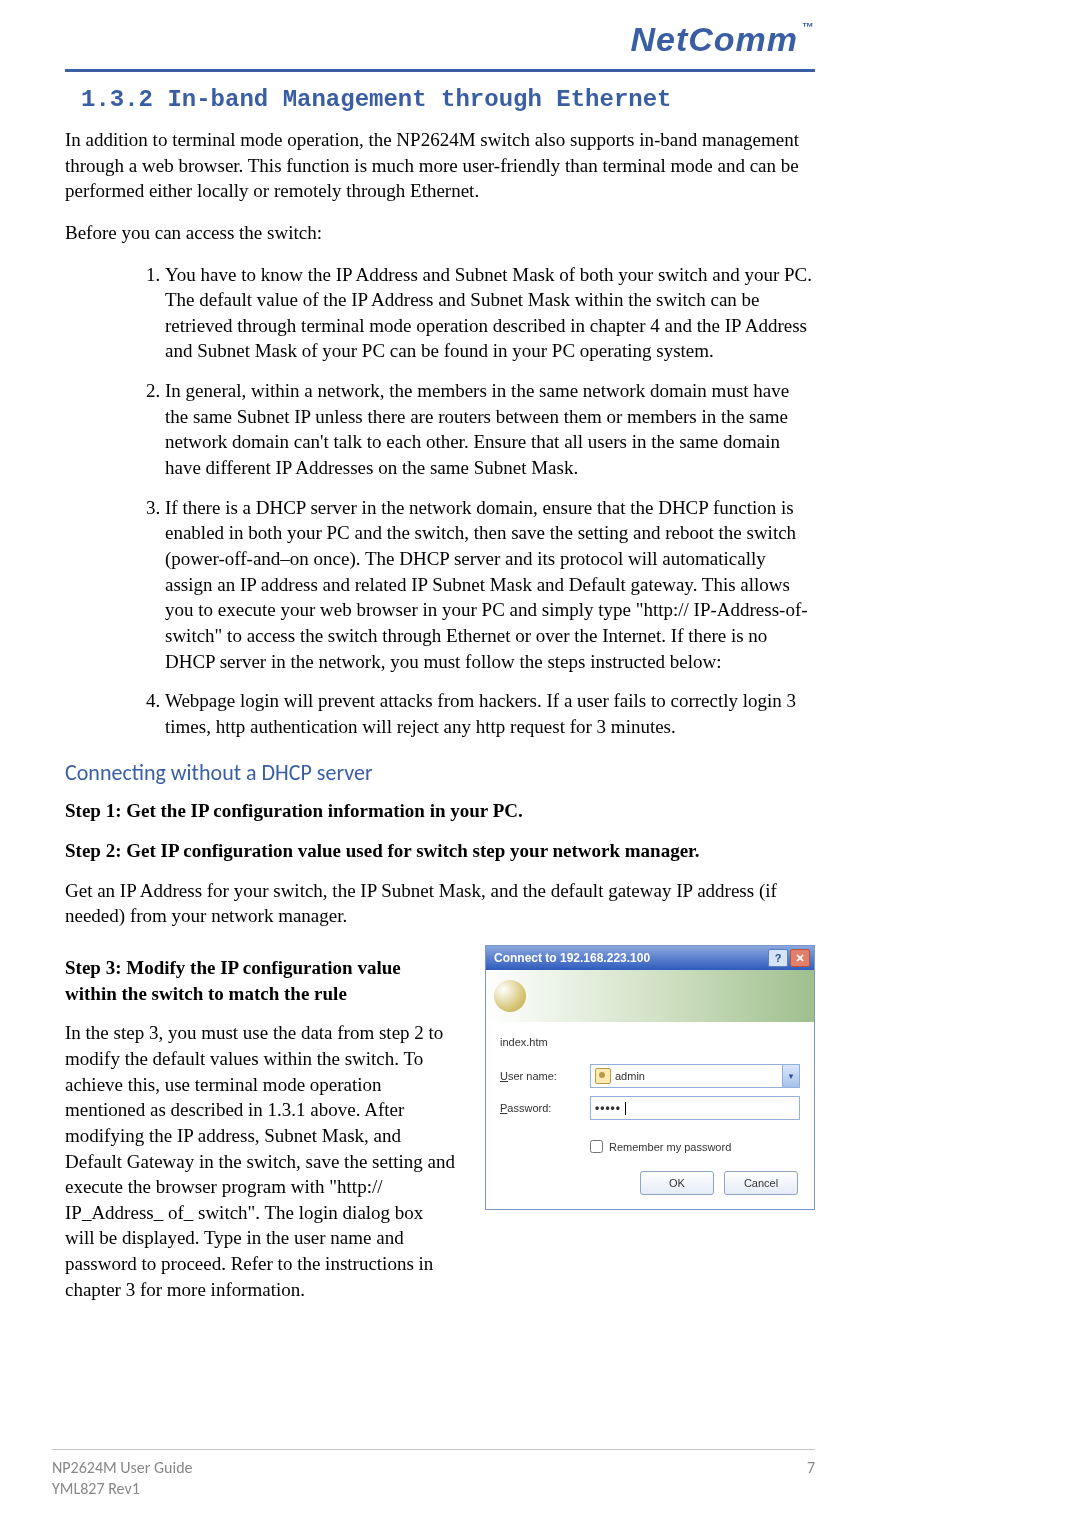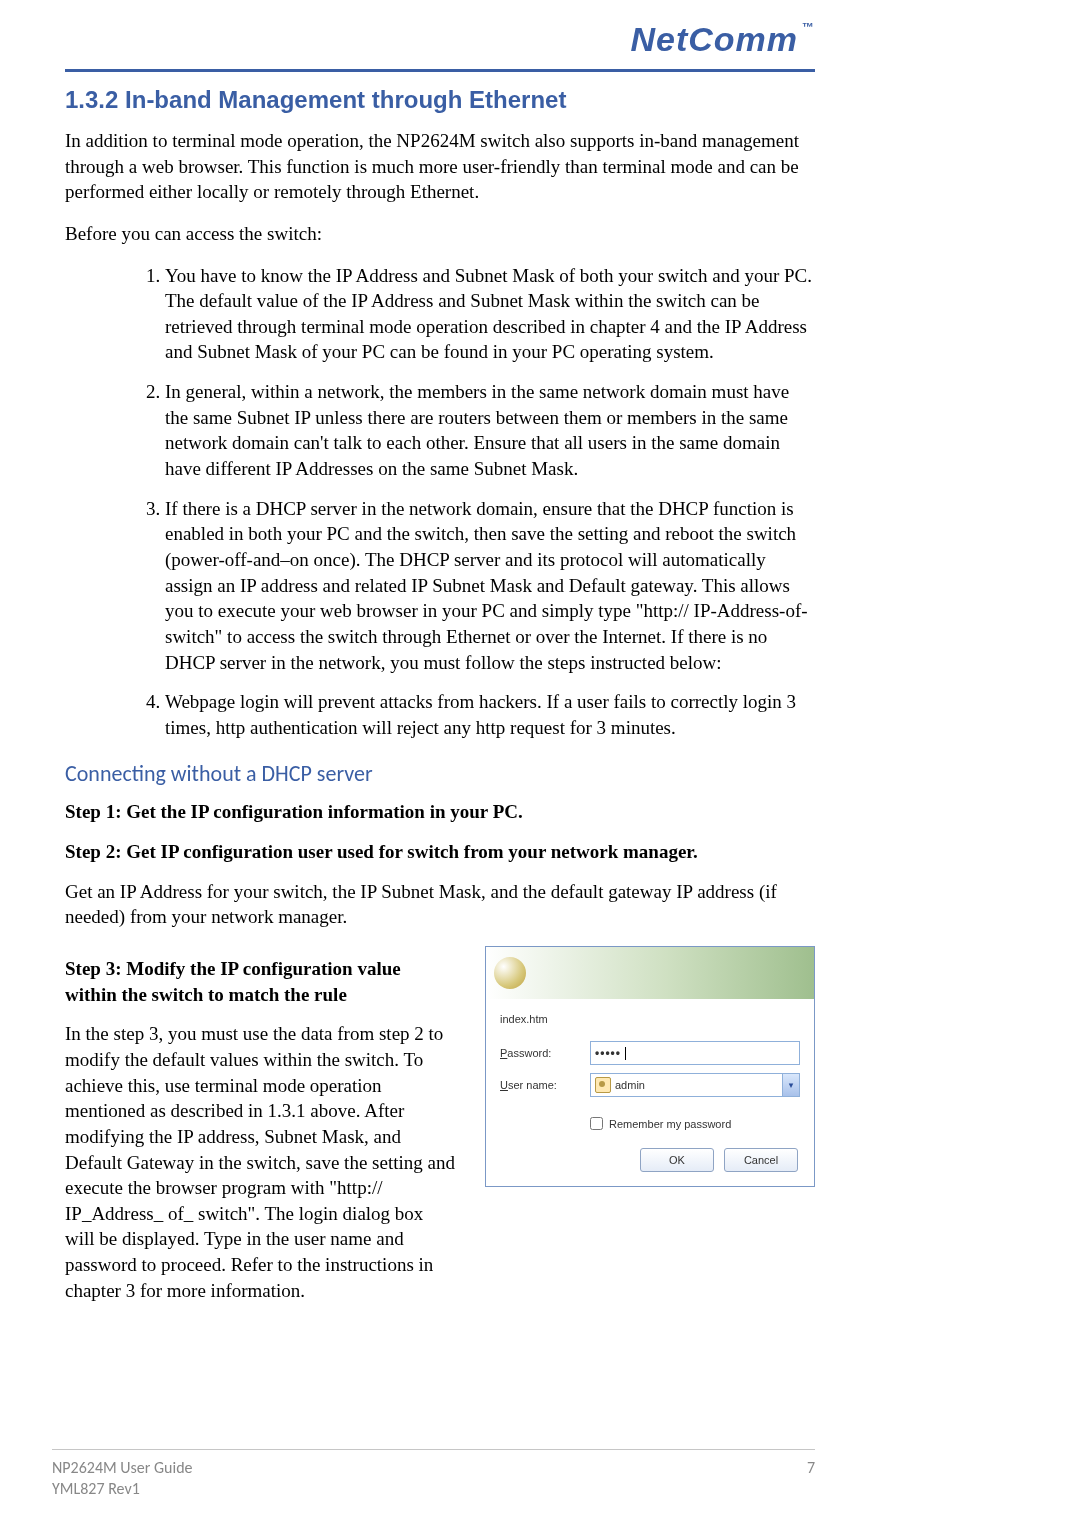--- a/index.html
+++ b/index.html
@@ -35,24 +35,24 @@
     color: #3a5ea4;
   }
   .logo-tm {
     font-size: 12px;
     vertical-align: top;
     margin-left: 4px;
     color: #3a5ea4;
     font-style: normal;
   }
   h2.sect {
-    font-family: Liberation Sans, sans-serif;
+    font-family: Liberation Mono, monospace;
     color: #3a5ea4;
     font-size: 24px;
-    margin: 6px 0 14px 0;
+    margin: 6px 0 14px 16px;
     font-weight: 600;
   }
   h3.sub {
     font-family: Calibri, "Segoe UI", Arial, sans-serif;
     color: #3a5ea4;
     font-size: 22px;
     margin: 20px 0 12px 0;
     font-weight: 400;
   }
   p { margin: 0 0 16px 0; line-height: 1.35; }
@@ -220,54 +220,61 @@
     <li>You have to know the IP Address and Subnet Mask of both your switch and your PC. The default value of the IP Address and Subnet Mask within the switch can be retrieved through terminal mode operation described in chapter 4 and  the IP Address and Subnet Mask of your PC can be found in your PC operating system.</li>
     <li>In general, within a network, the members in the same network domain must have the same Subnet IP unless there are routers between them or members in the same network domain can't talk to each other.  Ensure that all users in the same domain have different IP Addresses on the same Subnet Mask.</li>
     <li>If there is a DHCP server in the network domain, ensure that the DHCP function is enabled in both your PC and the switch, then save the setting and reboot the switch (power-off-and–on once).  The DHCP server and its protocol will automatically assign an IP address and related IP Subnet Mask and Default gateway.  This allows you to execute your web browser in your PC and simply type "http:// IP-Address-of-switch" to access the switch through Ethernet or over the Internet.  If there is no DHCP server in the network, you must follow the steps instructed below:</li>
     <li>Webpage login will prevent attacks from hackers. If a user fails to correctly login 3 times, http authentication will reject any http request for 3 minutes.</li>
   </ol>
 
   <h3 class="sub">Connecting without a DHCP server</h3>
 
 
   <p class="boldstep">Step 1: Get the IP configuration information in your PC.</p>
-  <p class="boldstep">Step 2: Get IP configuration user used for switch from your network manager.</p>
+  <p class="boldstep">Step 2: Get IP configuration value used for switch step your network manager.</p>
   <p>Get an IP Address for your switch, the IP Subnet Mask, and the default gateway IP address (if needed) from your network manager.</p>
 
   <div class="two-col">
     <div class="left">
       <p class="boldstep" style="margin-bottom:14px;">Step 3: Modify the IP configuration value within the switch to match the rule</p>
       <p>In the step 3, you must use the data from step 2 to modify the default values within the switch.  To achieve this, use terminal mode operation mentioned as described in 1.3.1 above. After modifying the IP address, Subnet Mask, and Default Gateway in the switch, save the setting and execute the browser program with "http:// IP_Address_ of_ switch". The login dialog box will be displayed. Type in the user name and password to proceed. Refer to the instructions in chapter 3 for more information.</p>
     </div>
 
     <div class="dialog">
+      <div class="dlg-title">
+        <span>Connect to 192.168.223.100</span>
+        <div class="dlg-title-btns">
+          <div class="tb-btn">?</div>
+          <div class="tb-btn tb-close">✕</div>
+        </div>
+      </div>
       <div class="dlg-banner">
         <div class="keys"></div>
       </div>
       <div class="dlg-body">
         <div class="dlg-page">index.htm</div>
-
-        <div class="dlg-row">
-          <label><span class="u">P</span><span>assword:</span></label>
-          <div class="dlg-input">
-            <span class="dlg-pw">•••••</span>
-              <span class="pw-cursor"></span>
-          </div>
-        </div>
 
         <div class="dlg-row">
           <label><span class="u">U</span><span>ser name:</span></label>
           <div class="dlg-input dlg-select">
             <span class="user-icon"></span>
             <span>admin</span>
             <span style="flex:1"></span>
             <span class="arrow">▾</span>
           </div>
         </div>
 
+        <div class="dlg-row">
+          <label><span class="u">P</span><span>assword:</span></label>
+          <div class="dlg-input">
+            <span class="dlg-pw">•••••</span>
+              <span class="pw-cursor"></span>
+          </div>
+        </div>
+
         <div class="dlg-check">
           <input type="checkbox" style="">
           <label><span class="u">R</span><span>emember my password</span></label>
         </div>
 
         <div class="dlg-buttons">
           <div class="dlg-btn">OK</div>
           <div class="dlg-btn">Cancel</div>
         </div>
       </div>

